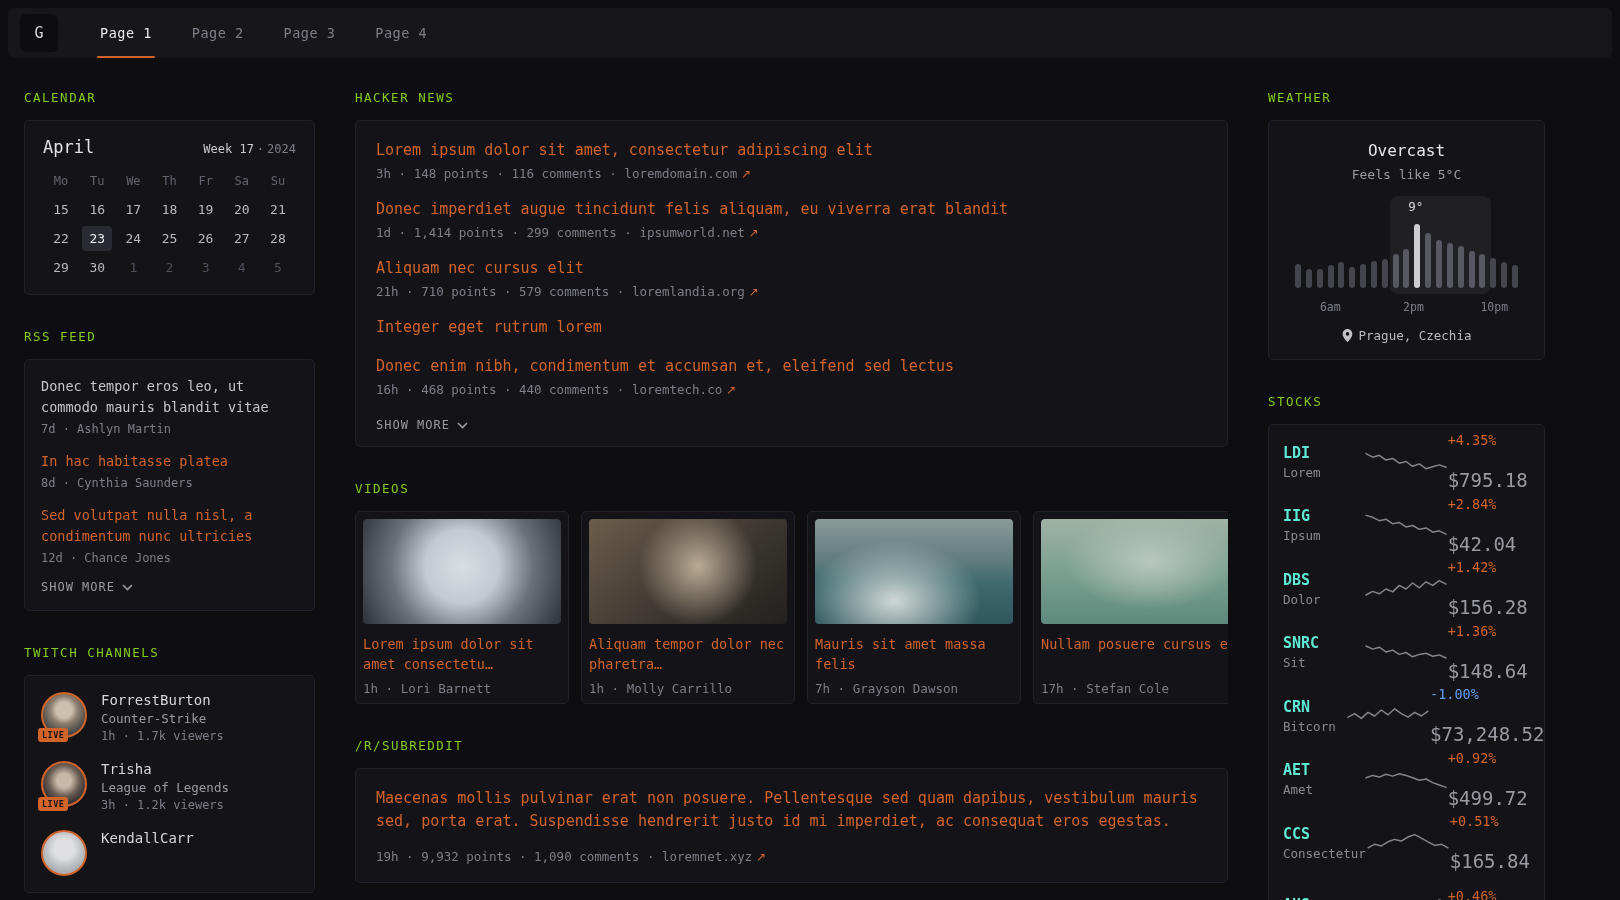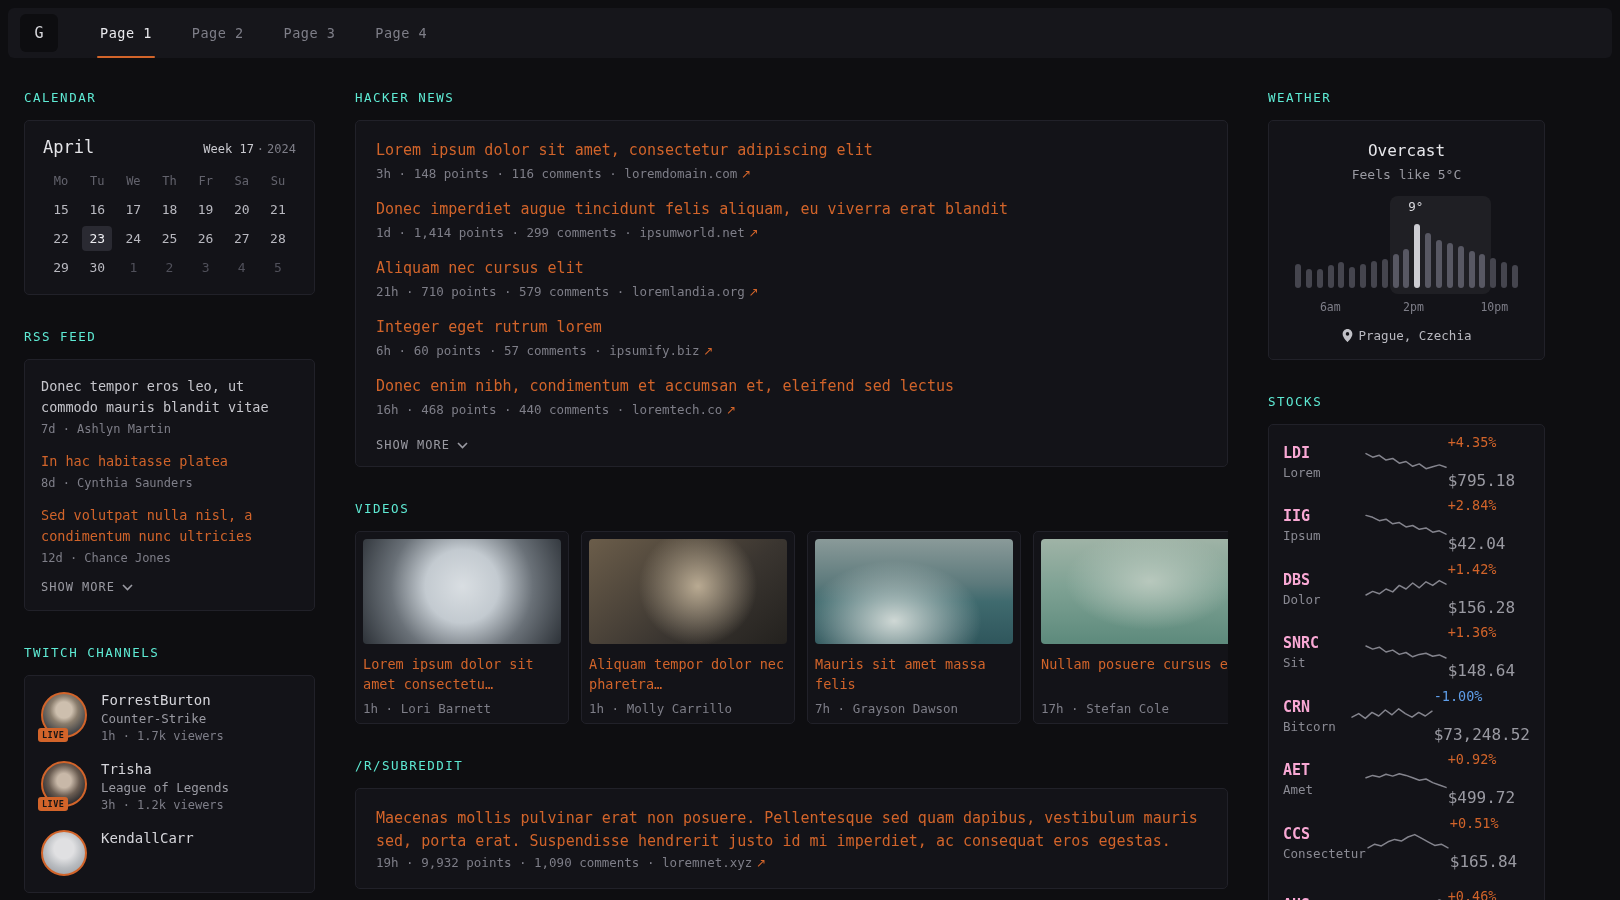--- a/index.html
+++ b/index.html
@@ -20,21 +20,21 @@
   .tabs{display:flex;margin-left:22px}
   .tab{position:relative;background:none;border:0;color:var(--muted);font:inherit;
        font-size:13.5px;padding:0 20px;cursor:pointer;letter-spacing:.5px}
   .tab.active{color:#e9e9ed}
   .tab.active::after{content:"";position:absolute;left:17px;right:17px;bottom:0;height:2px;
        background:var(--accent);border-radius:1px}
 
   
   .layout{display:grid;grid-template-columns:291px 873px 277px;column-gap:40px;
           padding:32px 75px 0 24px;align-items:start}
-  .sec-title{font-size:12.5px;font-weight:normal;letter-spacing:1.5px;color:#5eead4;margin:0 0 15px}
+  .sec-title{font-size:12.5px;font-weight:normal;letter-spacing:1.5px;color:#84cc16;margin:0 0 15px}
   .widget+.widget{margin-top:34px}
   .card{background:var(--card);border:1px solid var(--border);border-radius:5px}
 
   
   .cal-card{padding:16px 18px 12px}
   .cal-head{display:flex;justify-content:space-between;align-items:baseline;margin-bottom:10px}
   .cal-month{font-size:17px;color:#e4e4e8}
   .cal-week{font-size:12px;color:#c9c9cf}
   .cal-week .dim{color:var(--muted)}
   .cal-sep{margin:0 3px}
@@ -88,21 +88,21 @@
           linear-gradient(180deg,#8a9a99 0%,#5d7a7c 42%,#3f6a6e 60%,#2f565c 100%)}
   .th-canoe{background:radial-gradient(ellipse at 55% 40%,#b8c8bd 0%,rgba(0,0,0,0) 55%),
             linear-gradient(180deg,#9fb3a6 0%,#7fa294 45%,#5d8a7c 100%)}
   .th-fog{background:linear-gradient(180deg,#52505a 0%,#3c3a44 55%,#2a2a32 100%)}
   .v-title{font-size:13.5px;line-height:20px;color:var(--accent);margin-top:10px;height:40px;overflow:hidden}
   .v-meta{font-size:12.5px;color:var(--muted);margin-top:7px}
 
   .sub-card{padding:18px 20px}
   .sub-item{cursor:pointer}
   .sub-title{font-size:15px;line-height:23px;color:var(--accent)}
-  .sub-meta{font-size:12.5px;color:var(--muted);margin-top:2px}
+  .sub-meta{font-size:12.5px;color:var(--muted);margin-top:16px}
 
   
   .weather-card{padding:20px 14px 16px;text-align:center}
   .w-cond{font-size:16px;color:#e7e7eb}
   .w-feels{font-size:13px;color:#9a9aa2;margin-top:7px}
   .bars-wrap{position:relative;height:98px;margin:14px 8px 0}
   .day-block{position:absolute;left:43%;width:43.5%;top:0;bottom:0;
              background:rgba(255,255,255,.055);border-radius:8px}
   .w-temp{position:absolute;top:3px;left:54%;transform:translateX(-50%);font-size:12.5px;color:#d9d9de}
   .bars{position:absolute;left:0;right:0;bottom:6px;display:flex;align-items:flex-end;
@@ -113,28 +113,28 @@
   .w-times{position:relative;height:15px;margin:6px 8px 0}
   .wtime{position:absolute;top:0;transform:translateX(-50%);font-size:11.5px;color:var(--muted)}
   .w-loc{display:flex;align-items:center;justify-content:center;gap:6px;margin-top:13px;
          font-size:12.5px;color:#b9b9c0}
   .pin{width:11px;height:13px;fill:#c0c0c6}
 
   
   .stocks-card{padding:5px 14px}
   .stock-row{display:flex;align-items:center;height:63.5px;cursor:pointer}
   .s-left{width:98px}
-  .s-tick{font-size:15px;font-weight:bold;color:#f9a8d4}
+  .s-tick{font-size:15px;font-weight:bold;color:#5eead4}
   .s-name{font-size:12.5px;color:#8a8a93;margin-top:3px}
   .s-sparkbox{flex:1;display:flex;justify-content:center}
   .spark{stroke:#84848d;fill:none;stroke-width:1.5;stroke-linejoin:round;stroke-linecap:round}
   .s-right{width:100px;text-align:left}
   .s-chg{font-size:13.5px;color:var(--accent)}
   .s-chg.down{color:var(--blue)}
-  .s-price{font-size:16px;color:#9a9aa2;margin-top:21px}
+  .s-price{font-size:19px;color:#9a9aa2;margin-top:21px}
 </style>
 </head>
 <body>
 
 <header class="topbar">
   <div class="logo">G</div>
   <nav class="tabs" id="tabs">
       <button class="tab active">Page 1</button>
       <button class="tab">Page 2</button>
       <button class="tab">Page 3</button>
@@ -265,21 +265,20 @@
             <div class="hn-item">
     <div class="hn-title">Donec imperdiet augue tincidunt felis aliquam, eu viverra erat blandit</div>
     <div class="hn-meta"><span class="m">1d · 1,414 points · 299 comments · </span><span class="hn-link">ipsumworld.net</span><span class="ext-arrow">↗</span></div>
   </div>
             <div class="hn-item">
     <div class="hn-title">Aliquam nec cursus elit</div>
     <div class="hn-meta"><span class="m">21h · 710 points · 579 comments · </span><span class="hn-link">loremlandia.org</span><span class="ext-arrow">↗</span></div>
   </div>
             <div class="hn-item">
     <div class="hn-title">Integer eget rutrum lorem</div>
-    <div class="hn-meta"><span class="m">6h · 60 points · 57 comments · </span><span class="hn-link">ipsumify.biz</span><span class="ext-arrow">↗</span></div>
   </div>
             <div class="hn-item">
     <div class="hn-title">Donec enim nibh, condimentum et accumsan et, eleifend sed lectus</div>
     <div class="hn-meta"><span class="m">16h · 468 points · 440 comments · </span><span class="hn-link">loremtech.co</span><span class="ext-arrow">↗</span></div>
   </div>
           </div>
         <button class="show-more">
             <span>SHOW MORE</span>
             <svg class="chev" viewBox="0 0 11 7">
               <polyline points="1,1 5.5,5.5 10,1"></polyline>

